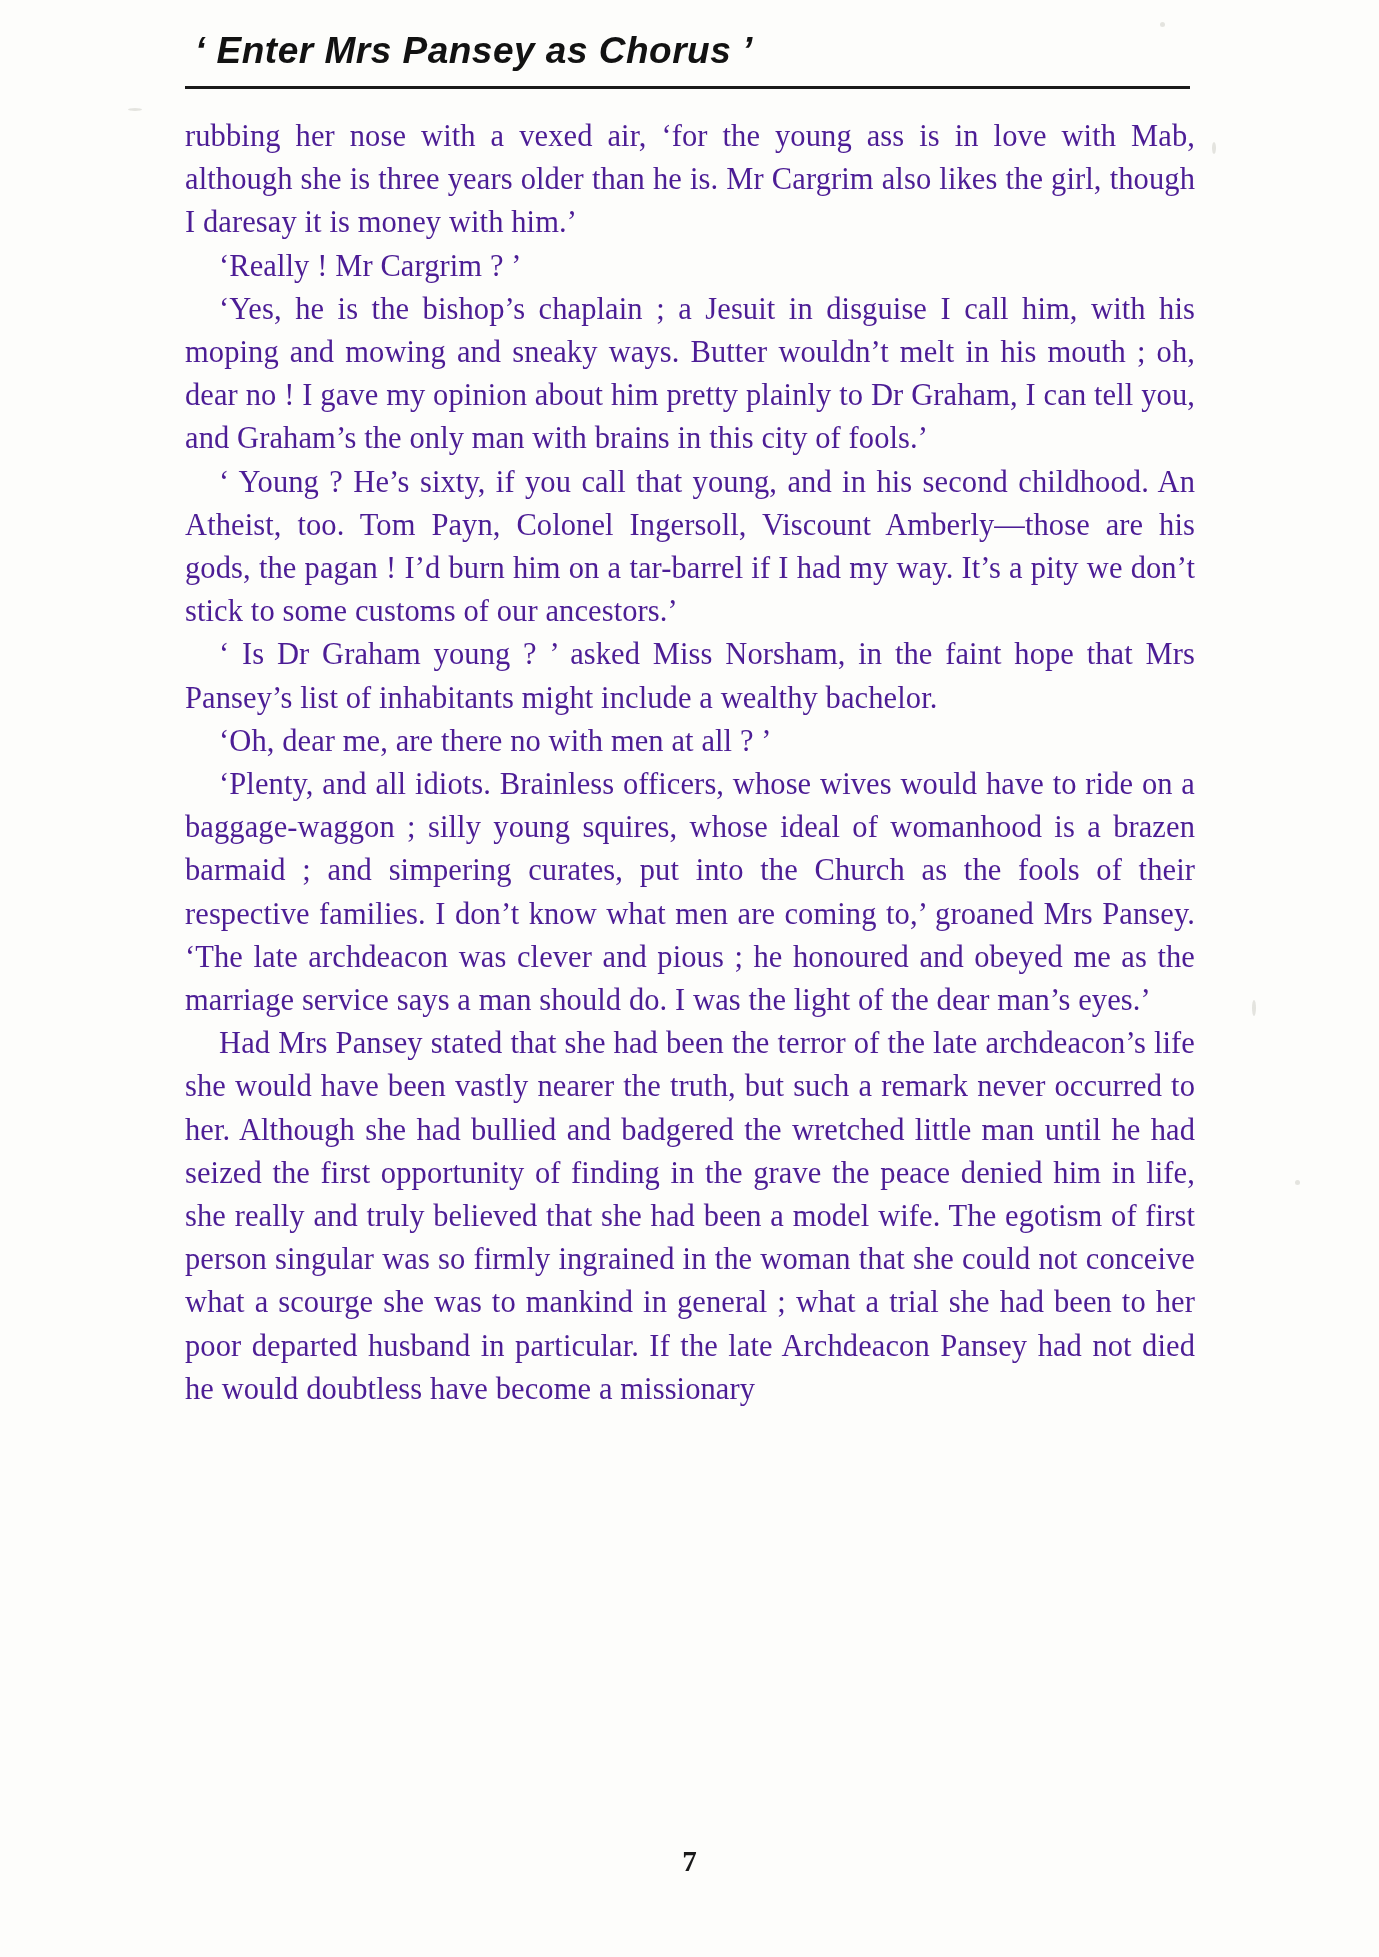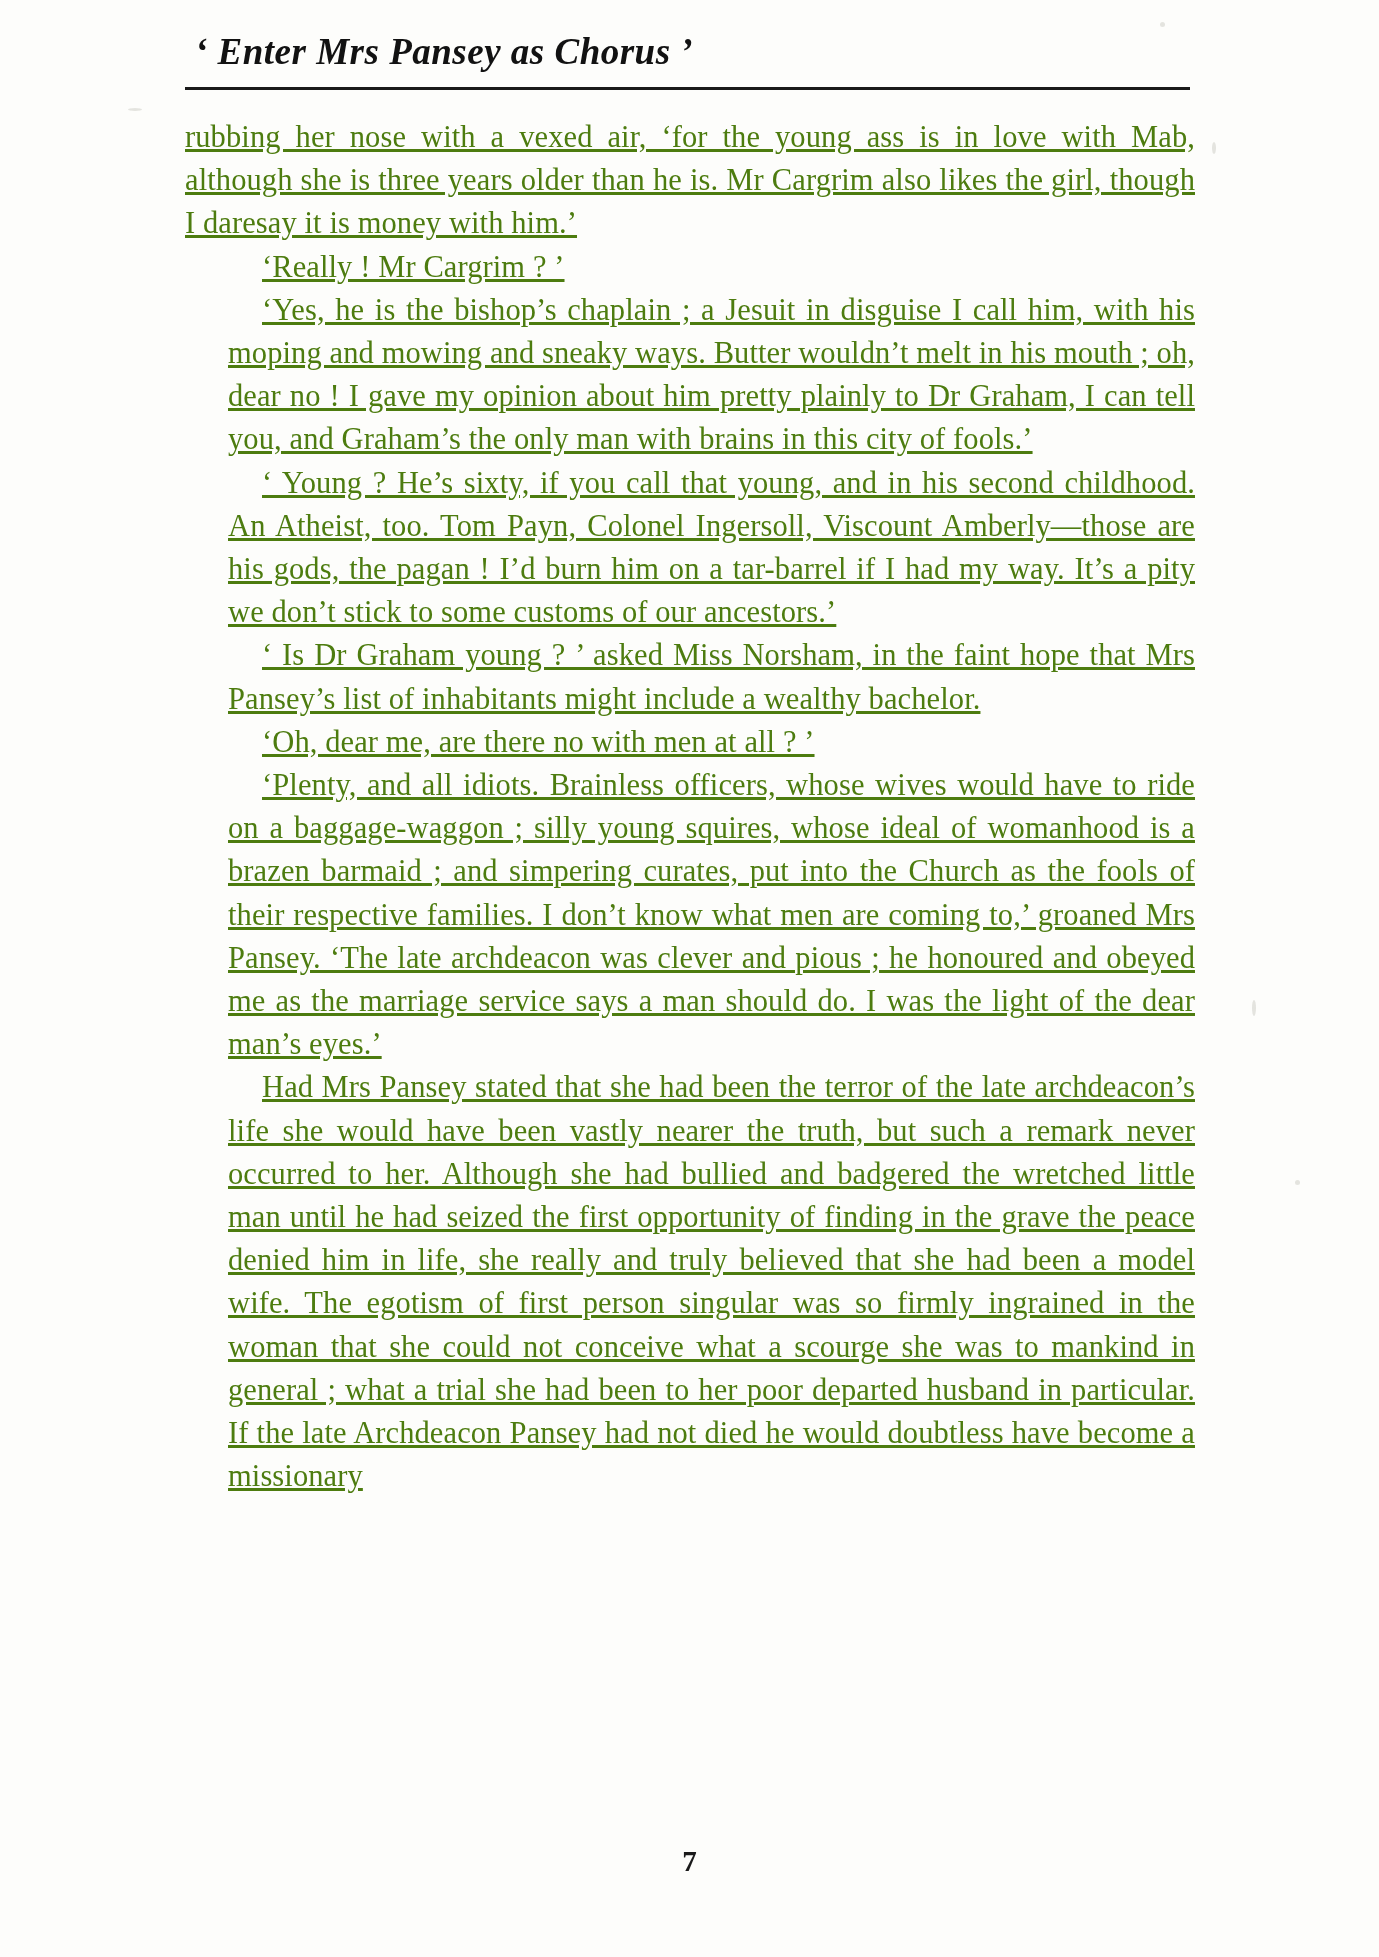--- a/index.html
+++ b/index.html
@@ -22,51 +22,49 @@
     height: 1957px;
     background: #fdfdfb;
   }
   .content {
     position: absolute;
     left: 185px;
     top: 30px;
     width: 1010px;
   }
   .running-head {
-    font-family: Liberation Serif, serif;
+    font-family: Liberation Sans, sans-serif;
     font-style: italic;
     font-weight: bold;
     font-size: 37px;
     letter-spacing: 0.5px;
     text-align: left;
     padding-left: 10px;
     color: #121212;
     white-space: nowrap;
   }
   .head-rule {
     margin-top: 14px;
     border-top: 3px solid #1a1a1a;
     width: 1005px;
   }
   .body-text {
     margin-top: 26px;
     font-size: 30.5px;
     line-height: 43.2px;
     text-align: justify;
-    color: #4d7c0f;
+    color: #4c1d95;
     letter-spacing: 0.1px;
-    text-decoration: underline;
   }
   .body-text p {
     margin: 0;
     text-indent: 0;
   }
   .body-text p.ind {
     text-indent: 34px;
-    margin-left: 43px;
   }
   .folio {
     position: absolute;
     left: 0;
     top: 1845px;
     width: 1379px;
     text-align: center;
     font-size: 29px;
     font-weight: bold;
     color: #1a1a1a;

